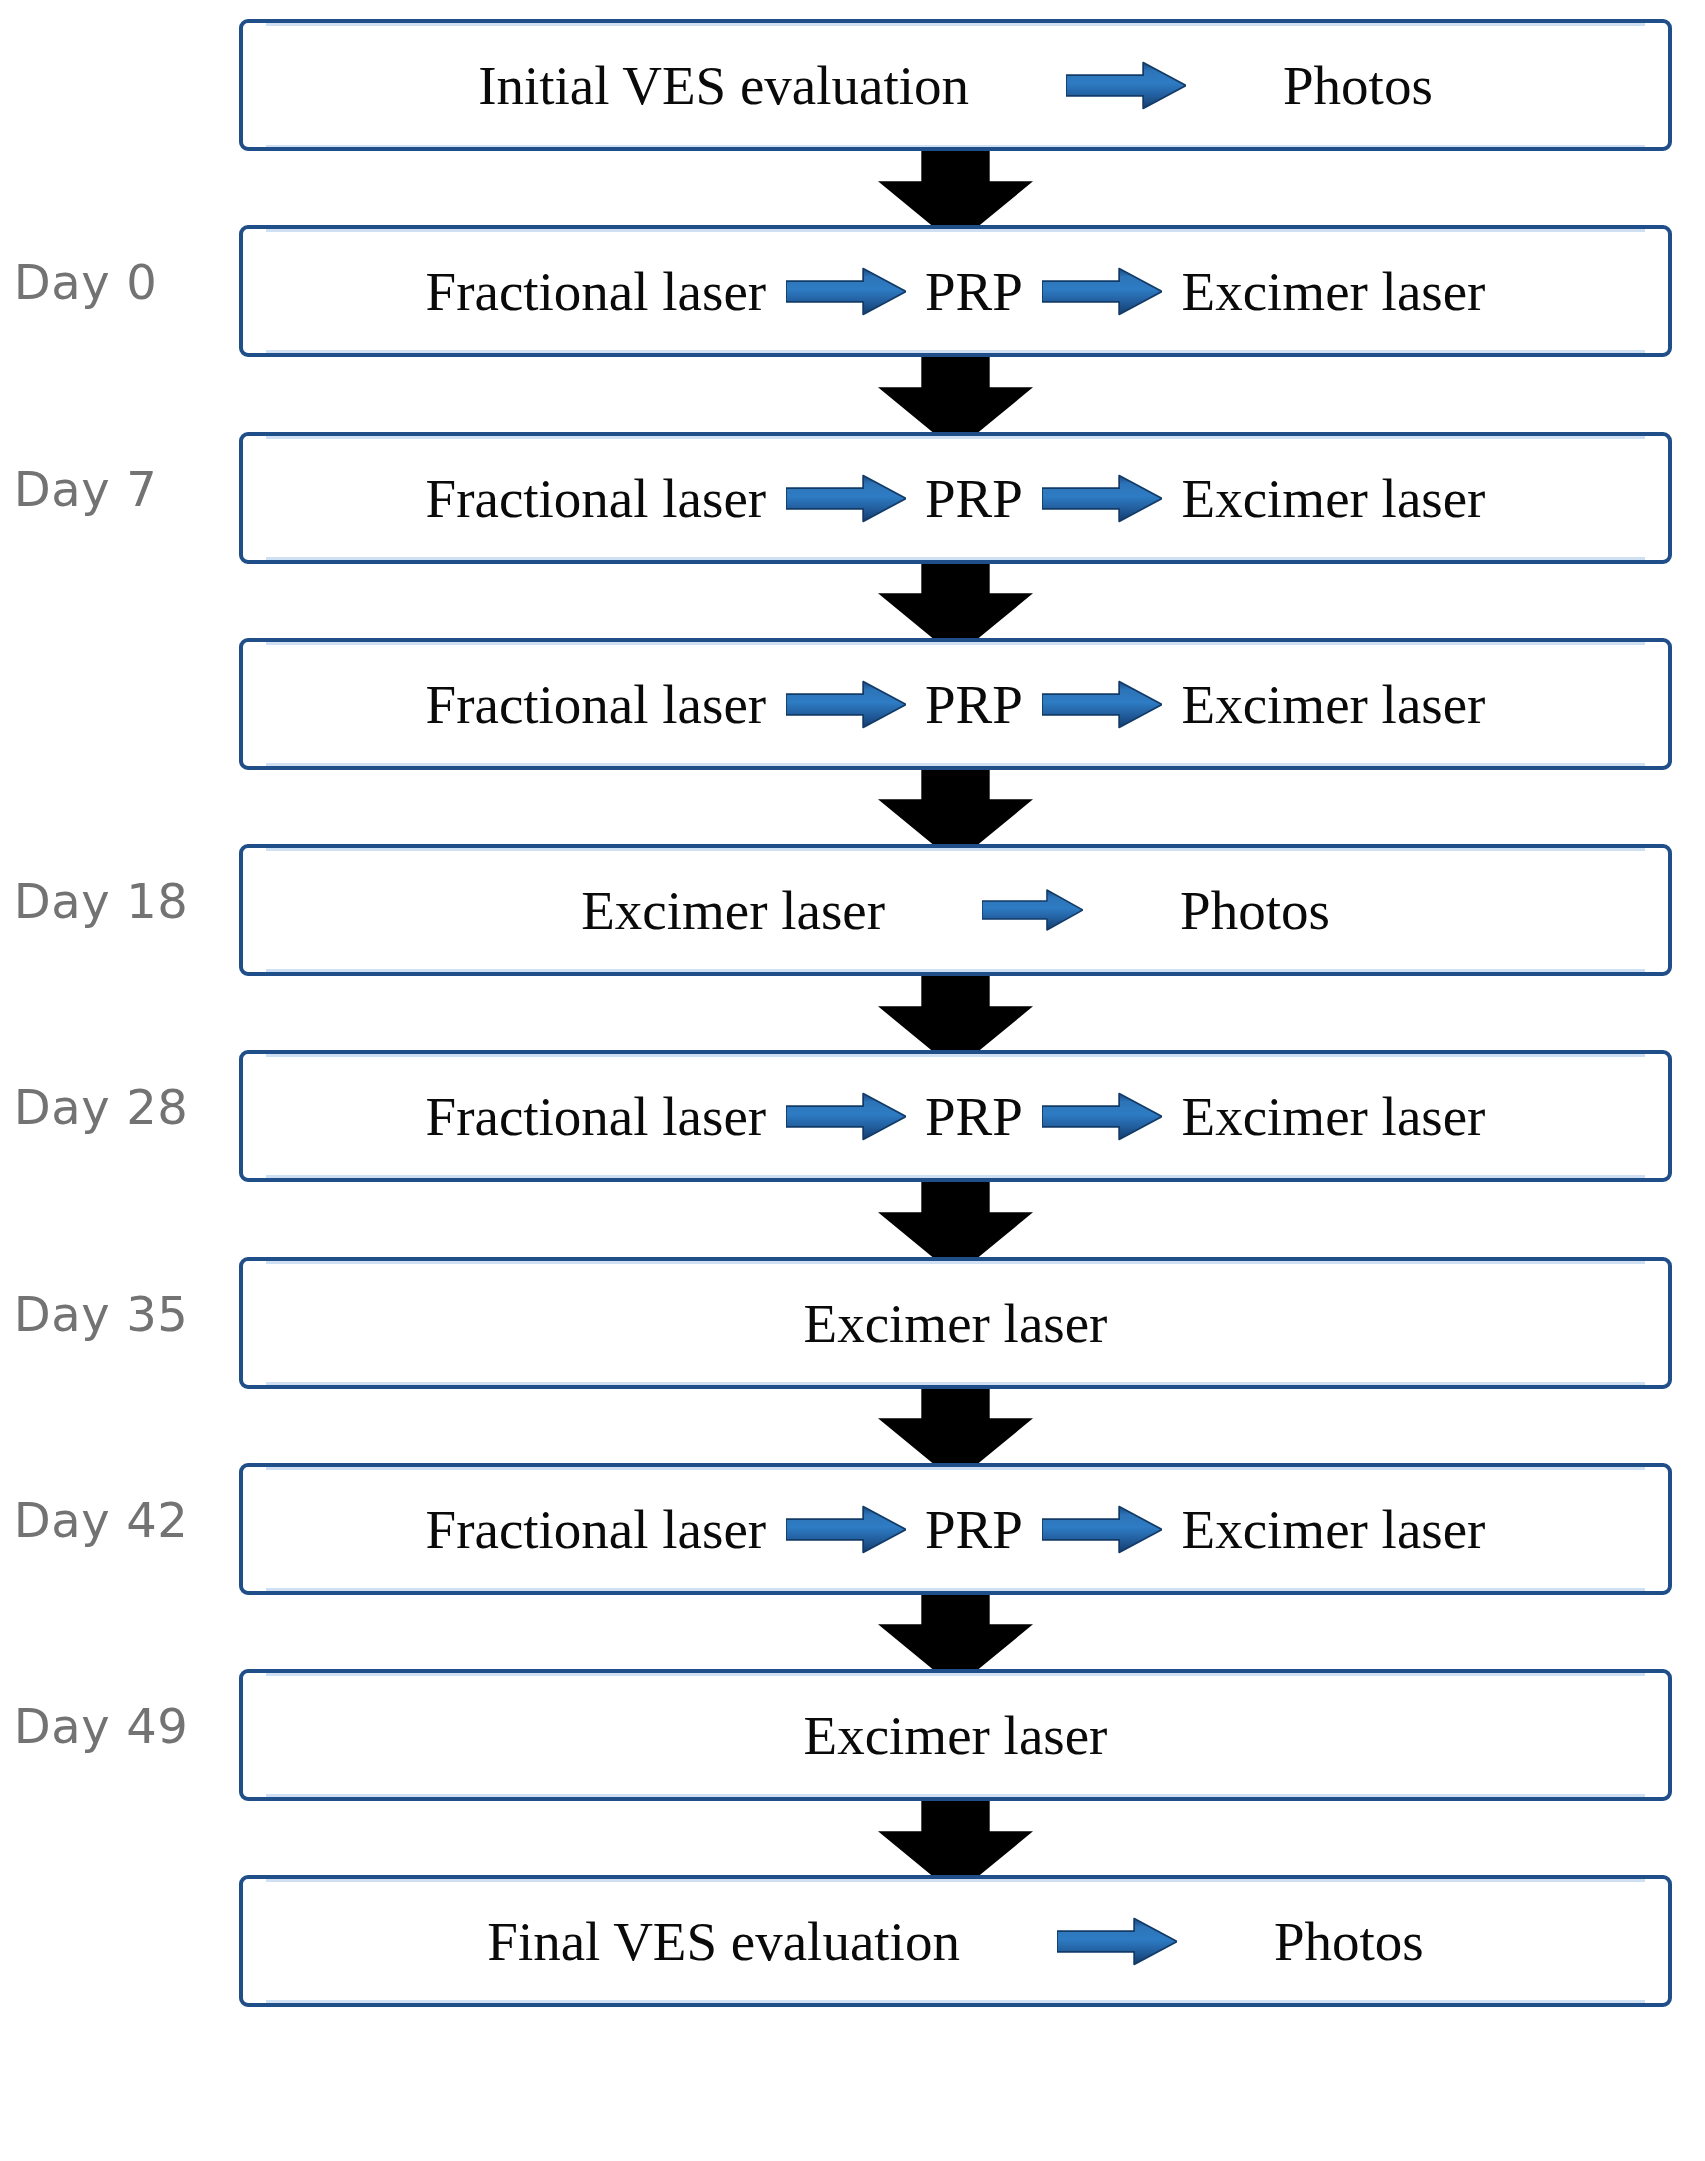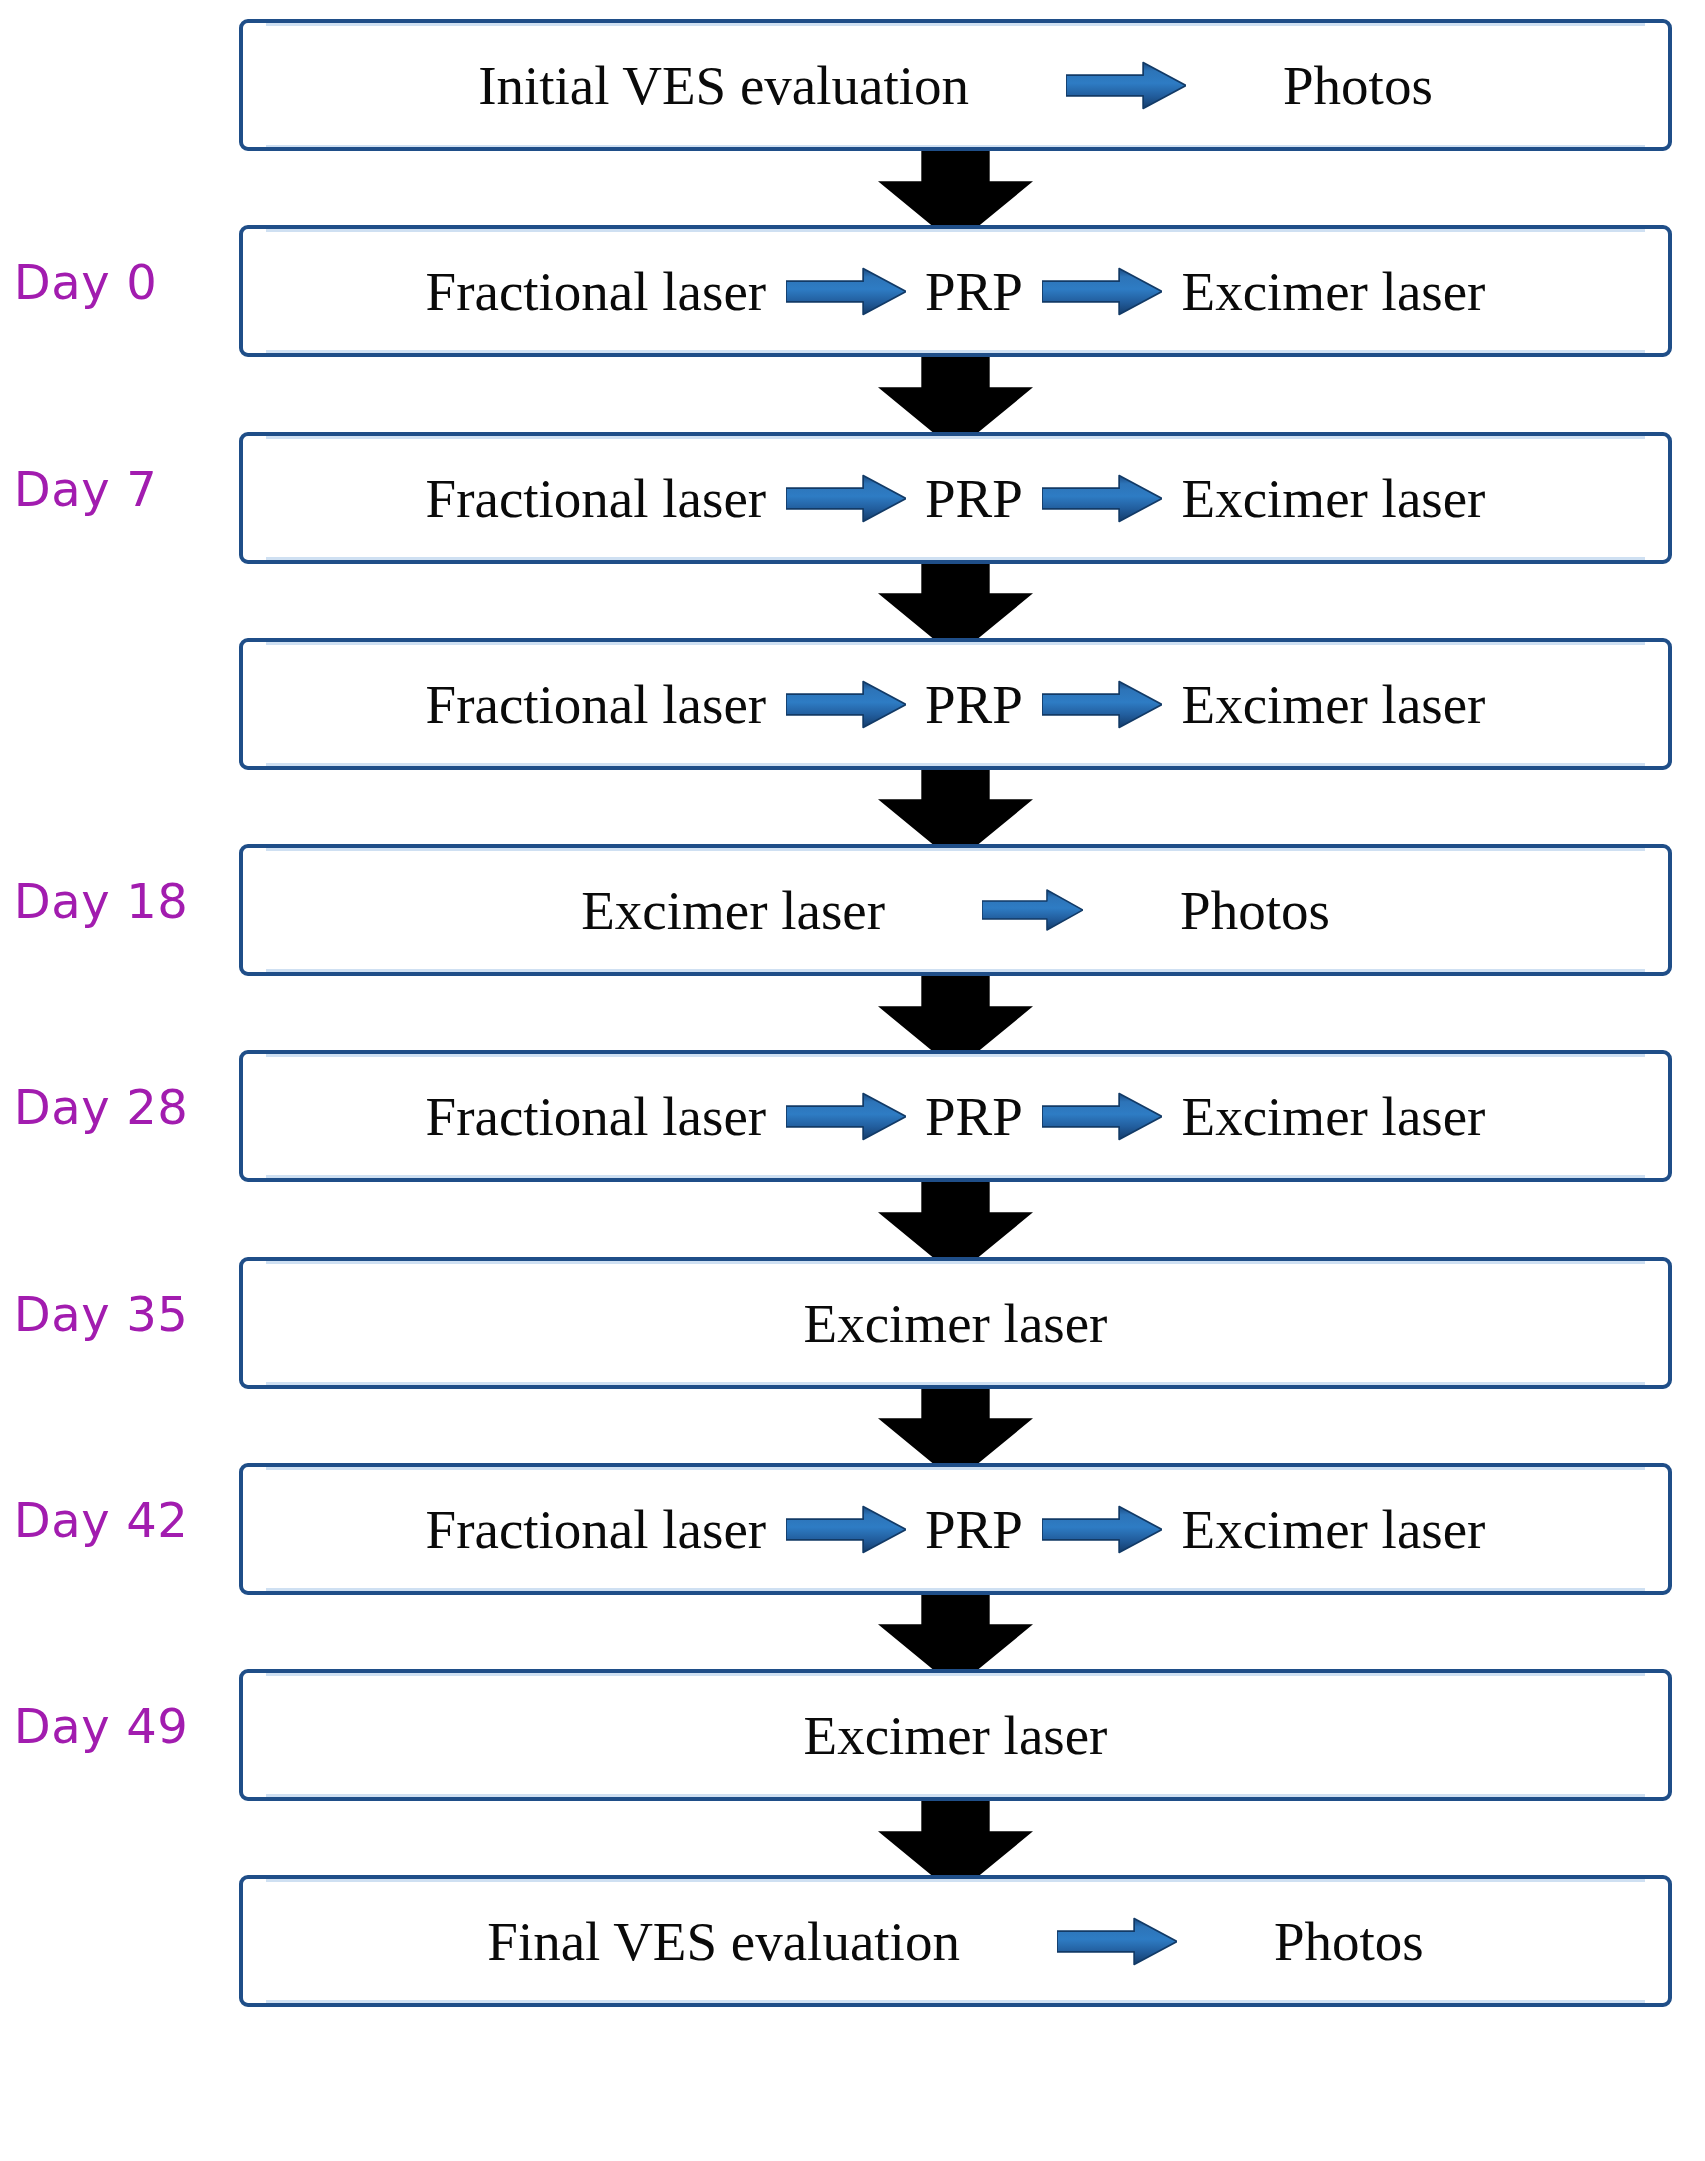--- a/index.html
+++ b/index.html
@@ -36,21 +36,21 @@
     left: 13.7px;
     top: 0;
     width: 216px;
     height: 132px;
     display: flex;
     align-items: center;
     justify-content: flex-start;
     font-family: "DejaVu Sans", "Liberation Sans", sans-serif;
     font-size: 48px;
     line-height: 1;
-    color: #a21caf;
+    color: #737373;
     letter-spacing: 0.6px;
     white-space: nowrap;
   }
 
   
   .box {
     position: absolute;
     left: 239px;
     top: 0;
     width: 1433px;

